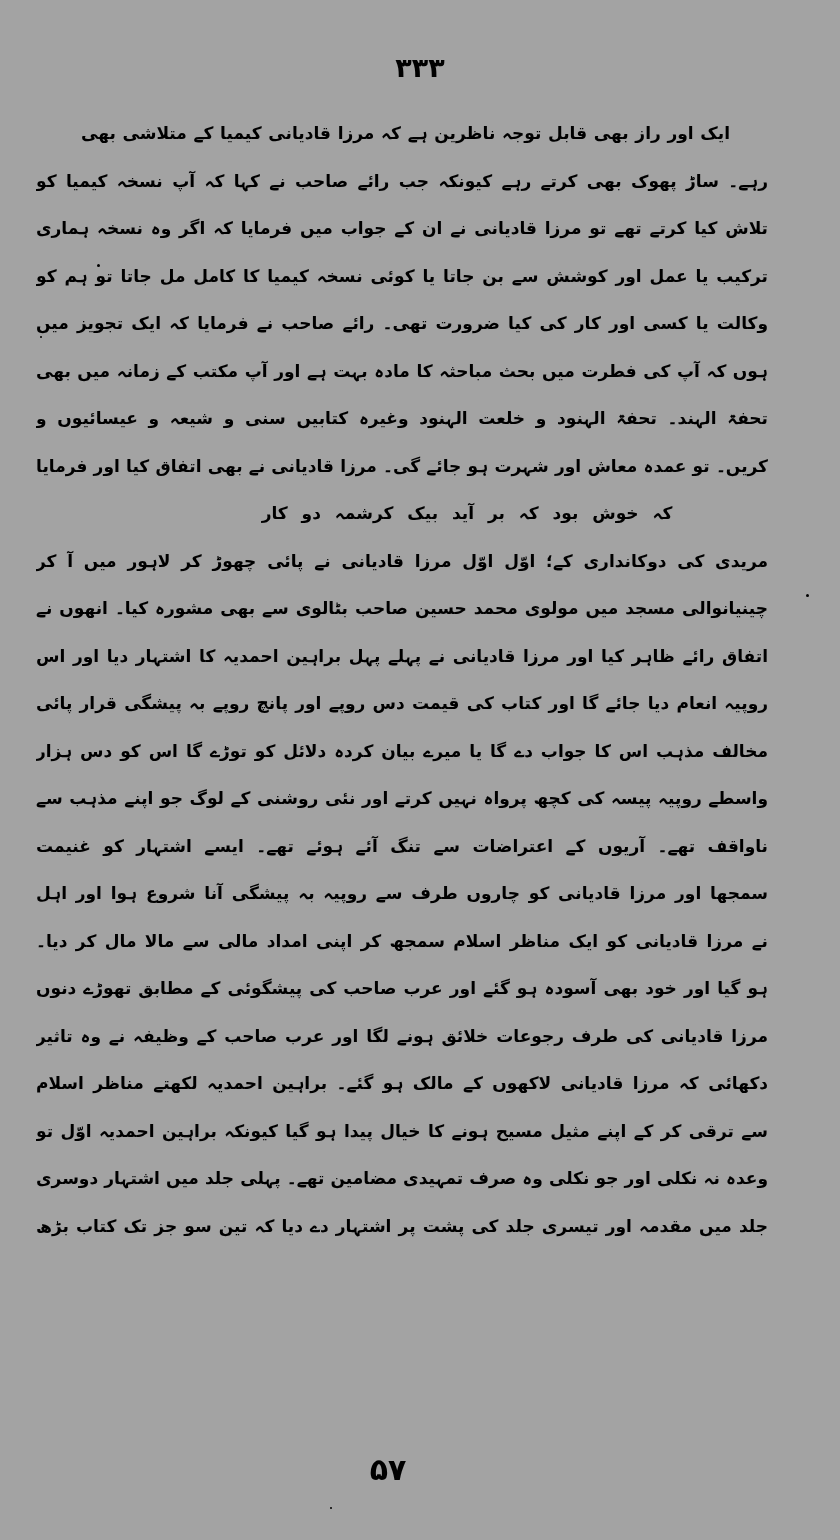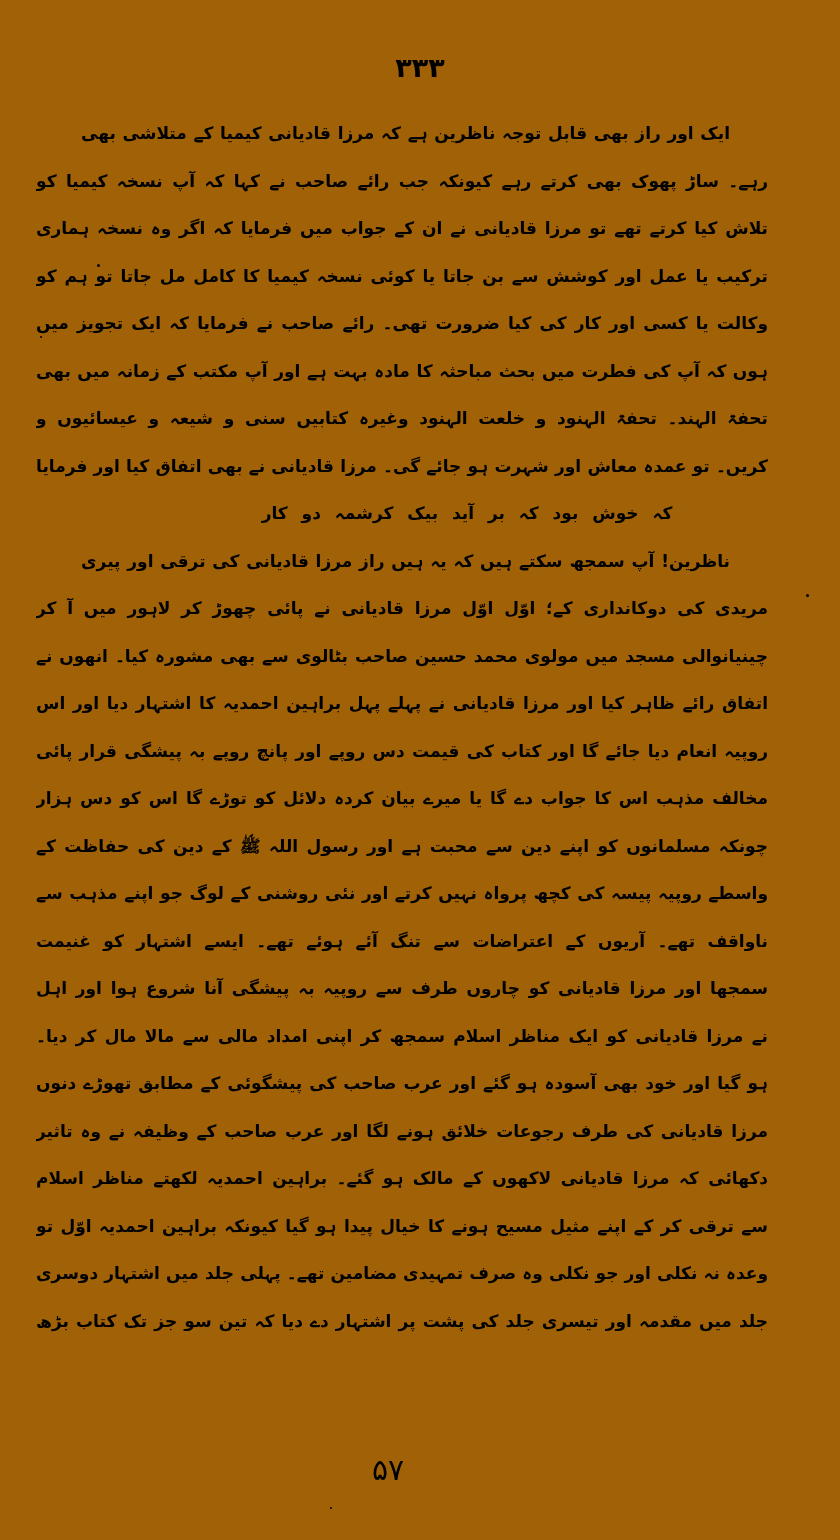--- a/index.html
+++ b/index.html
@@ -4,21 +4,21 @@
 <style>
   html, body {
     margin: 0;
     padding: 0;
     background: #ffffff;
   }
   .page {
     position: relative;
     width: 840px;
     height: 1540px;
-    background: #a16207;
+    background: #a3a3a3;
     color: #000000;
     font-family: "DejaVu Sans", sans-serif;
     overflow: hidden;
   }
   .page-num-top {
     position: absolute;
     top: 52px;
     left: 0;
     right: 0;
     text-align: center;
@@ -56,21 +56,21 @@
     padding-left: 130px;
     word-spacing: 8px;
   }
   .page-num-bottom {
     position: absolute;
     top: 1452px;
     left: 348px;
     width: 80px;
     text-align: center;
     font-size: 30px;
-    font-weight: normal;
+    font-weight: bold;
     color: #000000;
   }
   .speck {
     position: absolute;
     background: #000000;
     border-radius: 50%;
   }
   .speck.s1 { left: 97px;  top: 264px; width: 3px; height: 3px; }
   .speck.s2 { left: 40px;  top: 336px; width: 2px; height: 2px; }
   .speck.s3 { left: 806px; top: 594px; width: 3px; height: 3px; }
@@ -85,27 +85,25 @@
   <div class="text-body" dir="rtl">
       <div class="line indent" dir="rtl">ایک اور راز بھی قابل توجہ ناظرین ہے کہ مرزا قادیانی کیمیا کے متلاشی بھی</div>
       <div class="line" dir="rtl">رہے۔ ساڑ پھوک بھی کرتے رہے کیونکہ جب رائے صاحب نے کہا کہ آپ نسخہ کیمیا کو</div>
       <div class="line" dir="rtl">تلاش کیا کرتے تھے تو مرزا قادیانی نے ان کے جواب میں فرمایا کہ اگر وہ نسخہ ہماری</div>
       <div class="line" dir="rtl">ترکیب یا عمل اور کوشش سے بن جاتا یا کوئی نسخہ کیمیا کا کامل مل جاتا تو ہم کو نوکری یا</div>
       <div class="line" dir="rtl">وکالت یا کسی اور کار کی کیا ضرورت تھی۔ رائے صاحب نے فرمایا کہ ایک تجویز میں بتاتا</div>
       <div class="line" dir="rtl">ہوں کہ آپ کی فطرت میں بحث مباحثہ کا مادہ بہت ہے اور آپ مکتب کے زمانہ میں بھی</div>
       <div class="line" dir="rtl">تحفۃ الہند۔ تحفۃ الہنود و خلعت الہنود وغیرہ کتابیں سنی و شیعہ و عیسائیوں و مسلمانوں کی</div>
       <div class="line" dir="rtl">کریں۔ تو عمدہ معاش اور شہرت ہو جائے گی۔ مرزا قادیانی نے بھی اتفاق کیا اور فرمایا ؎</div>
       <div class="line verse" dir="rtl">کہ خوش بود کہ بر آید بیک کرشمہ دو کار</div>
-      <div class="line indent" dir="rtl">ناظرین! آپ سمجھ سکتے ہیں کہ یہ ہیں راز مرزا قادیانی کی ترقی اور پیری</div>
       <div class="line" dir="rtl">مریدی کی دوکانداری کے؛ اوّل اوّل مرزا قادیانی نے پائی چھوڑ کر لاہور میں آ کر</div>
       <div class="line" dir="rtl">چینیانوالی مسجد میں مولوی محمد حسین صاحب بٹالوی سے بھی مشورہ کیا۔ انھوں نے بھی</div>
       <div class="line" dir="rtl">اتفاق رائے ظاہر کیا اور مرزا قادیانی نے پہلے پہل براہین احمدیہ کا اشتہار دیا اور اس میں</div>
       <div class="line" dir="rtl">روپیہ انعام دیا جائے گا اور کتاب کی قیمت دس روپے اور پانچ روپے بہ پیشگی قرار پائی</div>
       <div class="line" dir="rtl">مخالف مذہب اس کا جواب دے گا یا میرے بیان کردہ دلائل کو توڑے گا اس کو دس ہزار</div>
-      <div class="line" dir="rtl">چونکہ مسلمانوں کو اپنے دین سے محبت ہے اور رسول اللہ ﷺ کے دین کی حفاظت کے</div>
       <div class="line" dir="rtl">واسطے روپیہ پیسہ کی کچھ پرواہ نہیں کرتے اور نئی روشنی کے لوگ جو اپنے مذہب سے بالکل</div>
       <div class="line" dir="rtl">ناواقف تھے۔ آریوں کے اعتراضات سے تنگ آئے ہوئے تھے۔ ایسے اشتہار کو غنیمت</div>
       <div class="line" dir="rtl">سمجھا اور مرزا قادیانی کو چاروں طرف سے روپیہ بہ پیشگی آنا شروع ہوا اور اہل اسلام</div>
       <div class="line" dir="rtl">نے مرزا قادیانی کو ایک مناظر اسلام سمجھ کر اپنی امداد مالی سے مالا مال کر دیا۔ قرضہ بھی ادا</div>
       <div class="line" dir="rtl">ہو گیا اور خود بھی آسودہ ہو گئے اور عرب صاحب کی پیشگوئی کے مطابق تھوڑے دنوں میں</div>
       <div class="line" dir="rtl">مرزا قادیانی کی طرف رجوعات خلائق ہونے لگا اور عرب صاحب کے وظیفہ نے وہ تاثیر</div>
       <div class="line" dir="rtl">دکھائی کہ مرزا قادیانی لاکھوں کے مالک ہو گئے۔ براہین احمدیہ لکھتے مناظر اسلام</div>
       <div class="line" dir="rtl">سے ترقی کر کے اپنے مثیل مسیح ہونے کا خیال پیدا ہو گیا کیونکہ براہین احمدیہ اوّل تو حسب</div>
       <div class="line" dir="rtl">وعدہ نہ نکلی اور جو نکلی وہ صرف تمہیدی مضامین تھے۔ پہلی جلد میں اشتہار دوسری و تیسری</div>
       <div class="line" dir="rtl">جلد میں مقدمہ اور تیسری جلد کی پشت پر اشتہار دے دیا کہ تین سو جز تک کتاب بڑھ گئی</div>

